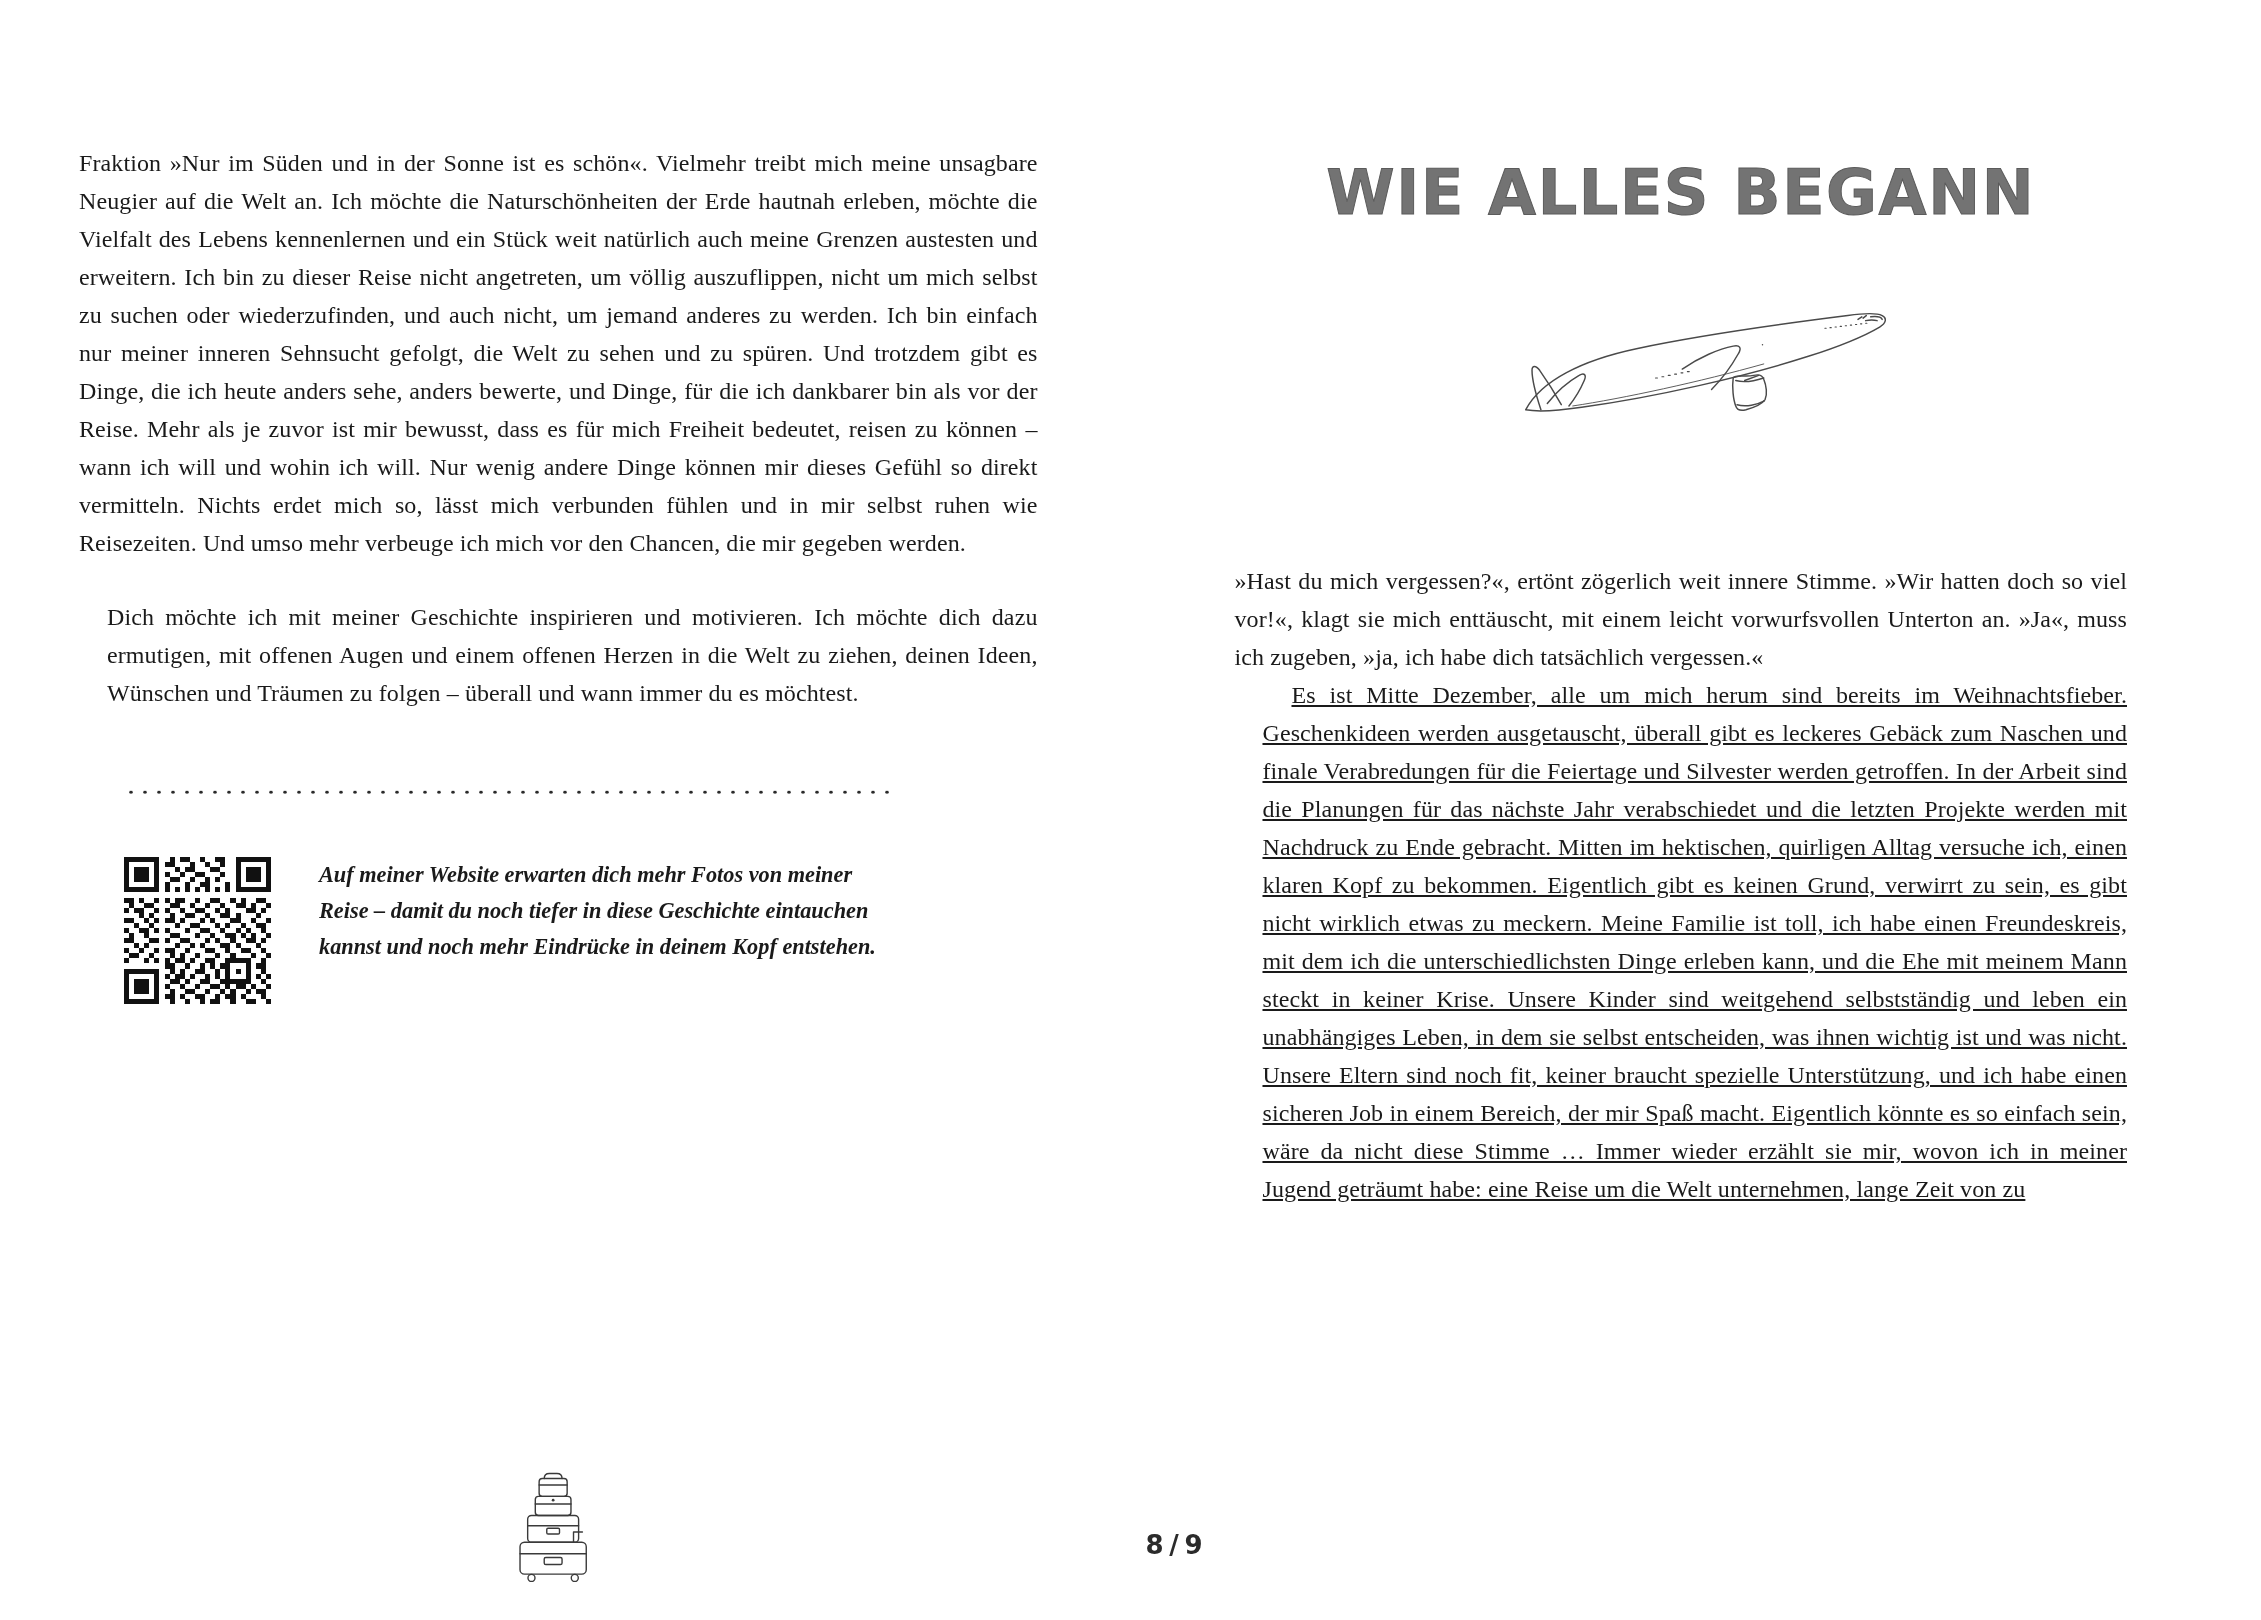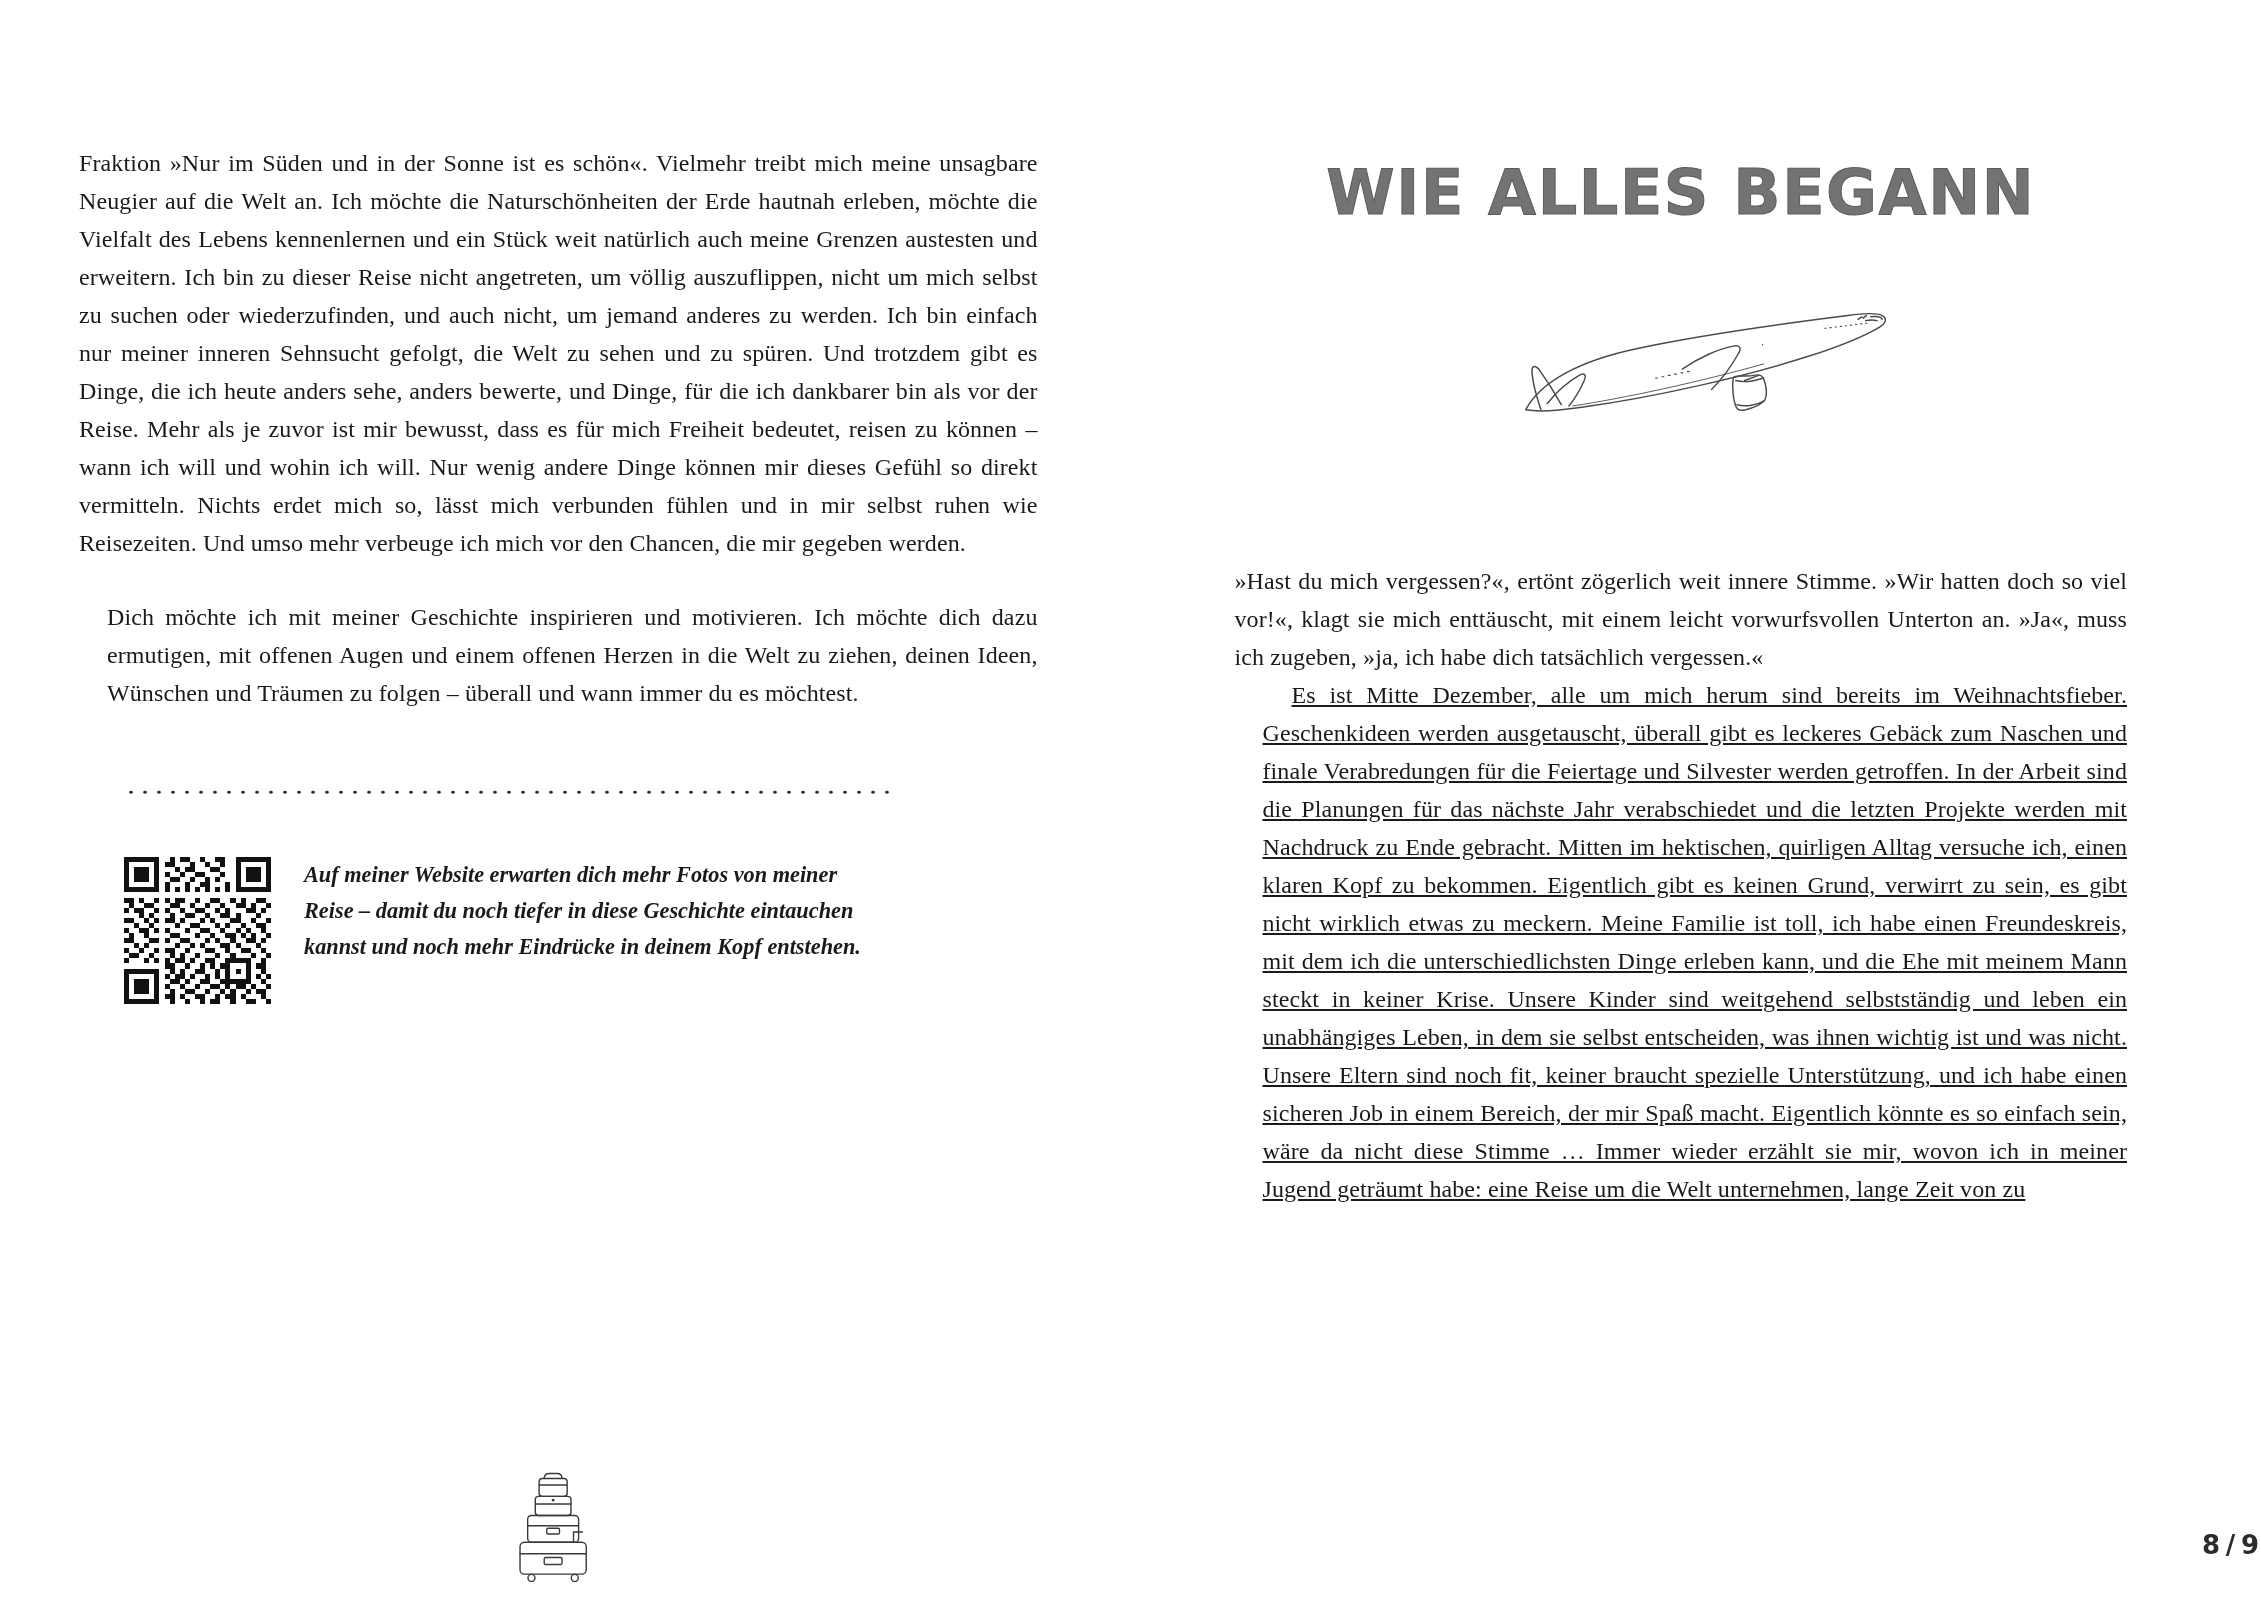--- a/index.html
+++ b/index.html
@@ -106,42 +106,42 @@
   .qr-code {
     width: 147px;
     height: 147px;
     flex: 0 0 147px;
     position: relative;
     background: #ffffff;
   }
   .qr-code svg { display: block; }
 
   .qr-caption {
-    margin-left: 33px;
+    margin-left: 48px;
     font-family: "Liberation Serif", serif;
     font-style: italic;
     font-weight: bold;
     font-size: 22.3px;
     line-height: 1.62;
     color: #1a1a1a;
     max-width: 562px;
   }
 
   
   .suitcase {
     position: absolute;
     left: 511px;
     bottom: 35px;
   }
   .page-number {
     position: absolute;
     left: 0;
     right: 0;
     bottom: 60px;
-    text-align: right;
+    text-align: left;
     font-family: "DejaVu Sans", sans-serif;
     font-weight: bold;
     font-size: 26px;
     letter-spacing: 1.9px;
     color: #2b2b2b;
   }
   .page-number .slash { margin: 0 3.8px; }
 </style>
 </head>
 <body>

